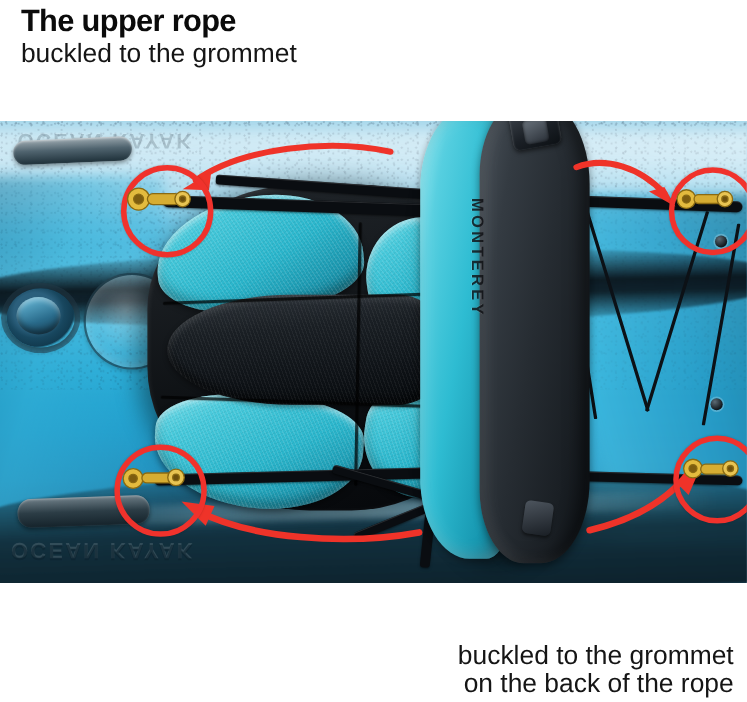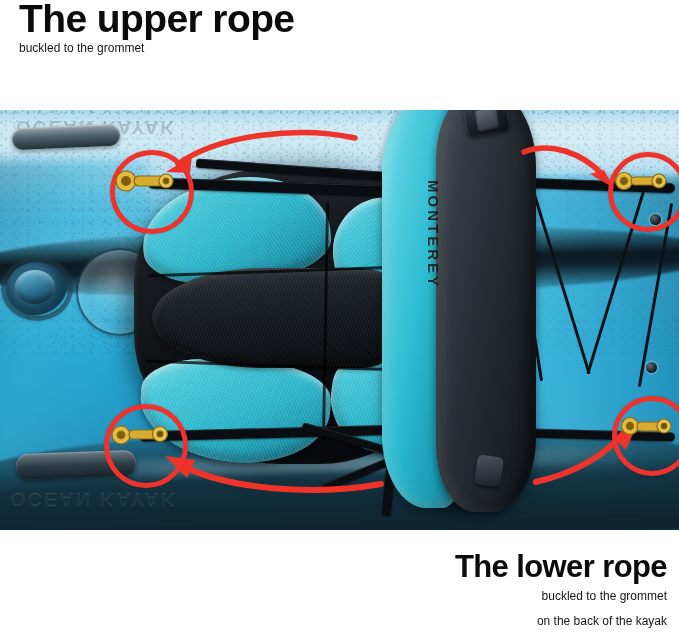--- a/index.html
+++ b/index.html
@@ -10,25 +10,25 @@
   }
   .page{position:absolute;inset:0;background:#fff;}
 
   
   .callout{position:absolute;z-index:40;color:#0b0b0b;}
   .callout .hdr{
     font-weight:bold;font-size:30px;line-height:34px;letter-spacing:-0.6px;
     white-space:nowrap;
   }
   .callout .sub{
-    font-size:12px;line-height:25px;letter-spacing:0px;white-space:nowrap;
+    font-size:24px;line-height:25px;letter-spacing:0px;white-space:nowrap;
     color:#151515;
   }
   #callout-top{left:19px;top:2px;text-align:left;}
-  #callout-top .hdr{font-size:39px;}
+  #callout-top .hdr{font-size:28px;}
   #callout-bottom{right:12px;bottom:4px;text-align:right;}
   #callout-bottom .hdr{font-size:31px;}
 
   
   .photo{
     position:absolute;left:0;top:110px;width:679px;height:420px;overflow:hidden;
     background:#cfe9f3;
   }
   .photo-inner{position:absolute;inset:0;}
 
@@ -415,18 +415,17 @@
 
       <div class="hl-circle" style="left:110px;top:40px;width:74px;height:74px;"></div>
       <div class="hl-circle" style="left:608px;top:42px;width:70px;height:70px;"></div>
       <div class="hl-circle" style="left:104px;top:294px;width:74px;height:74px;"></div>
       <div class="hl-circle" style="left:612px;top:286px;width:70px;height:70px;"></div>
 
     </div>
   </div>
 
   <div class="callout" id="callout-bottom">
-    <div class="hdr">The lower rope</div>
     <div class="sub">buckled to the grommet</div>
-    <div class="sub">on the back of the kayak</div>
+    <div class="sub">on the back of the rope</div>
   </div>
 
 </div>
 
 </body></html>

